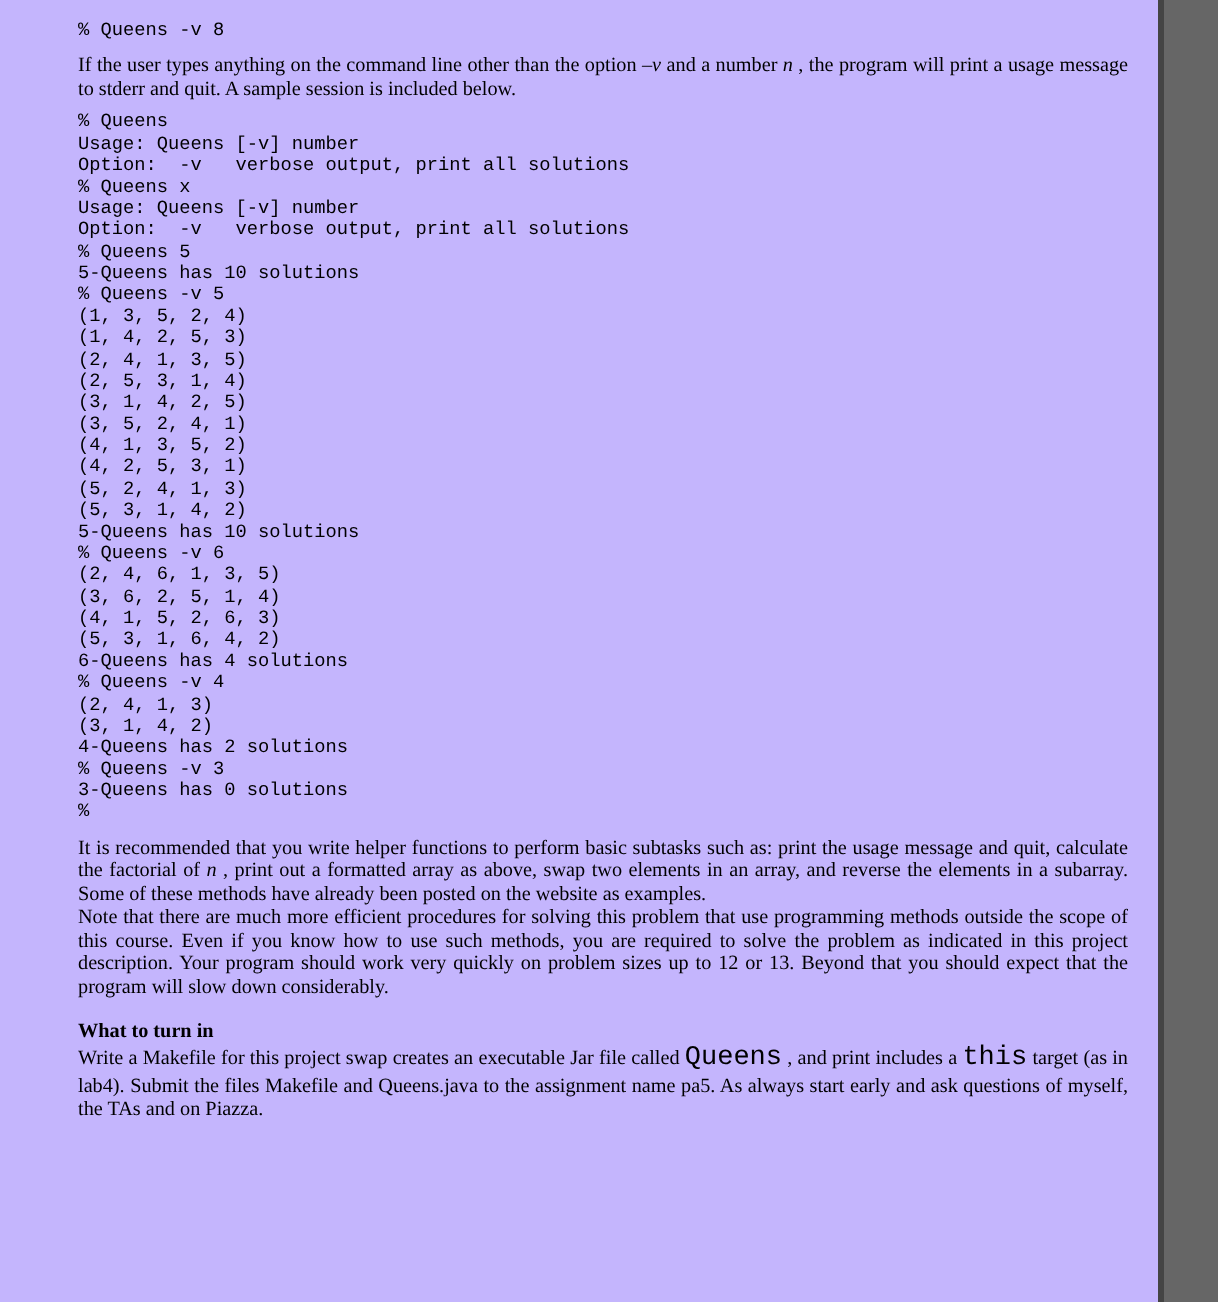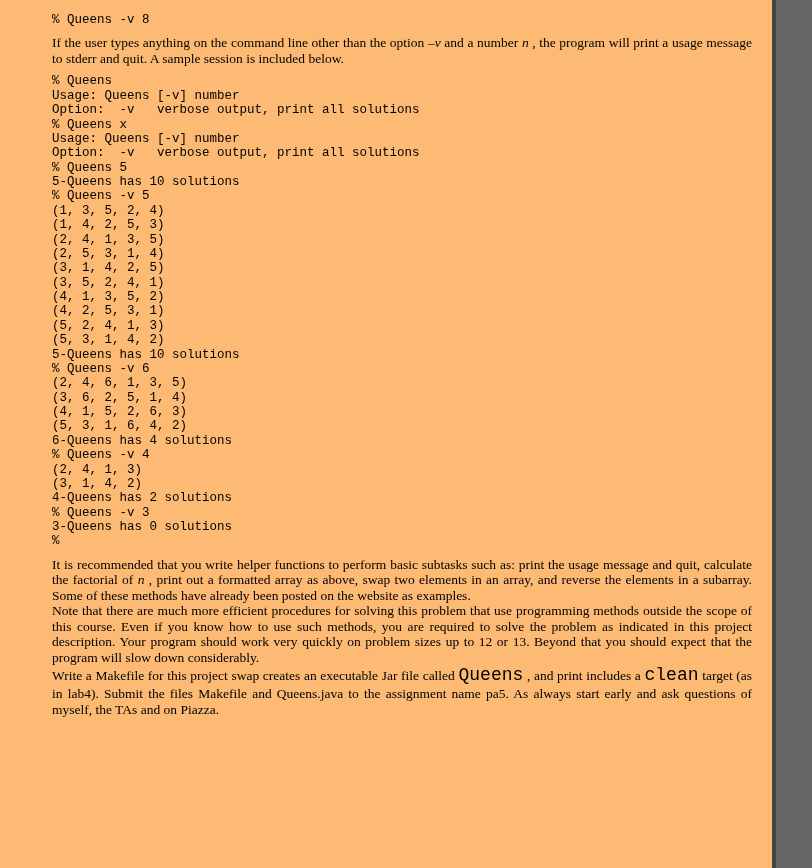--- a/index.html
+++ b/index.html
@@ -3,21 +3,21 @@
   <meta charset="utf-8">
   <style>
     body {
       margin: 0;
       padding: 0;
       font-family: "Times New Roman", Times, serif;
       background: #666;
       width: 812px;
     }
     .page {
-      background: #fdba74;
+      background: #c4b5fd;
       width: 772px;
       min-height: 858px;
       margin: 0;
       padding: 5px 0;
       border-right: 4px solid #444;
     }
     .content {
       width: 700px;
       margin: 0 auto 0 52px;
       font-size: 13.5px;
@@ -100,23 +100,24 @@
     <div class="para para-spread">
       <span>It is recommended that you write helper functions to perform basic subtasks such as:  print the usage message and quit, calculate the factorial of </span>
       <span class="italic">n</span>
       <span>, print out a formatted array as above, swap two elements in an array, and reverse the elements in a subarray.  Some of these methods have already been posted on the website as examples.</span>
     </div>
 
     <div class="para">
       <span>Note that there are much more efficient procedures for solving this problem that use programming methods outside the scope of this course.  Even if you know how to use such methods, you are required to solve the problem as indicated in this project description.  Your program should work very quickly on problem sizes up to 12 or 13.  Beyond that you should expect that the program will slow down considerably.</span>
     </div>
 
+    <div class="heading">What to turn in</div>
 
     <div style="text-align:justify">
       <span>Write a Makefile for this project swap creates an executable Jar file called </span>
       <span class="inline-code">Queens</span>
       <span>, and print includes a </span>
-      <span class="inline-code">clean</span>
+      <span class="inline-code">this</span>
       <span> target (as in lab4).  Submit the files Makefile and Queens.java to the assignment name pa5.  As always start early and ask questions of myself, the TAs and on Piazza.</span>
     </div>
 
   </div>
 </div>
 
 </body></html>

